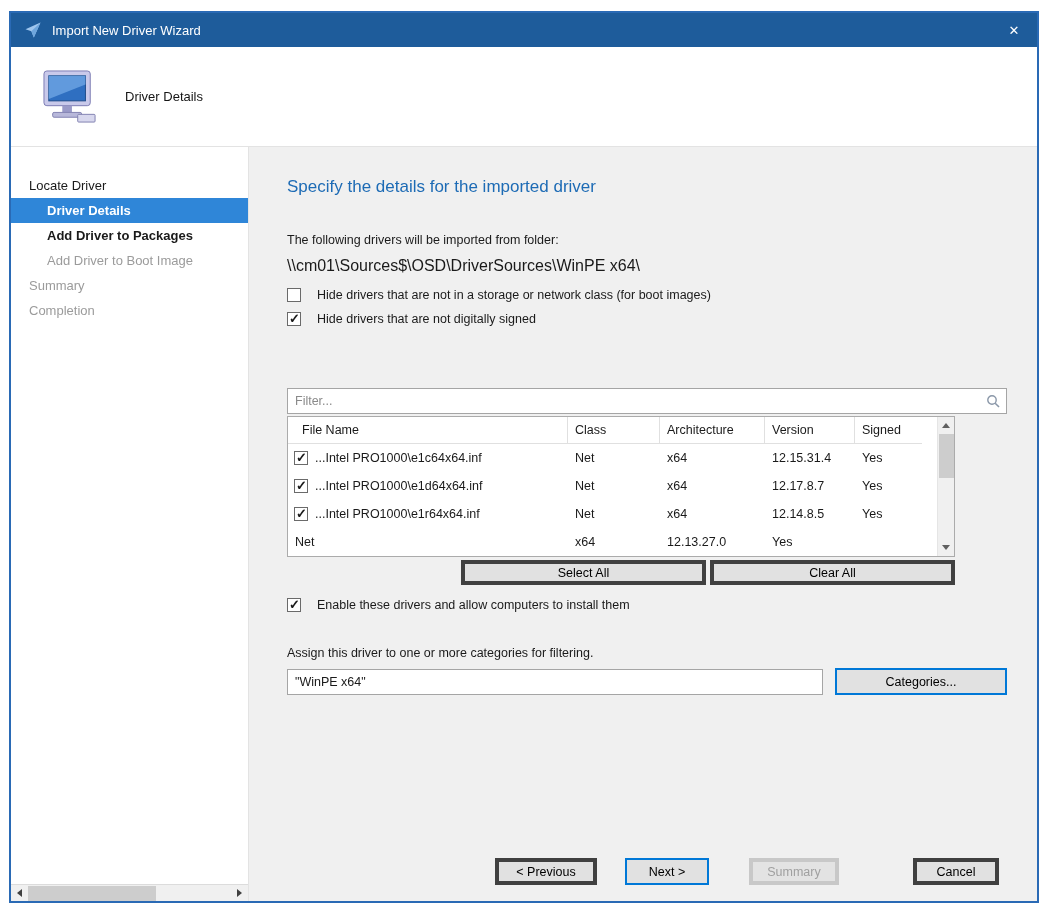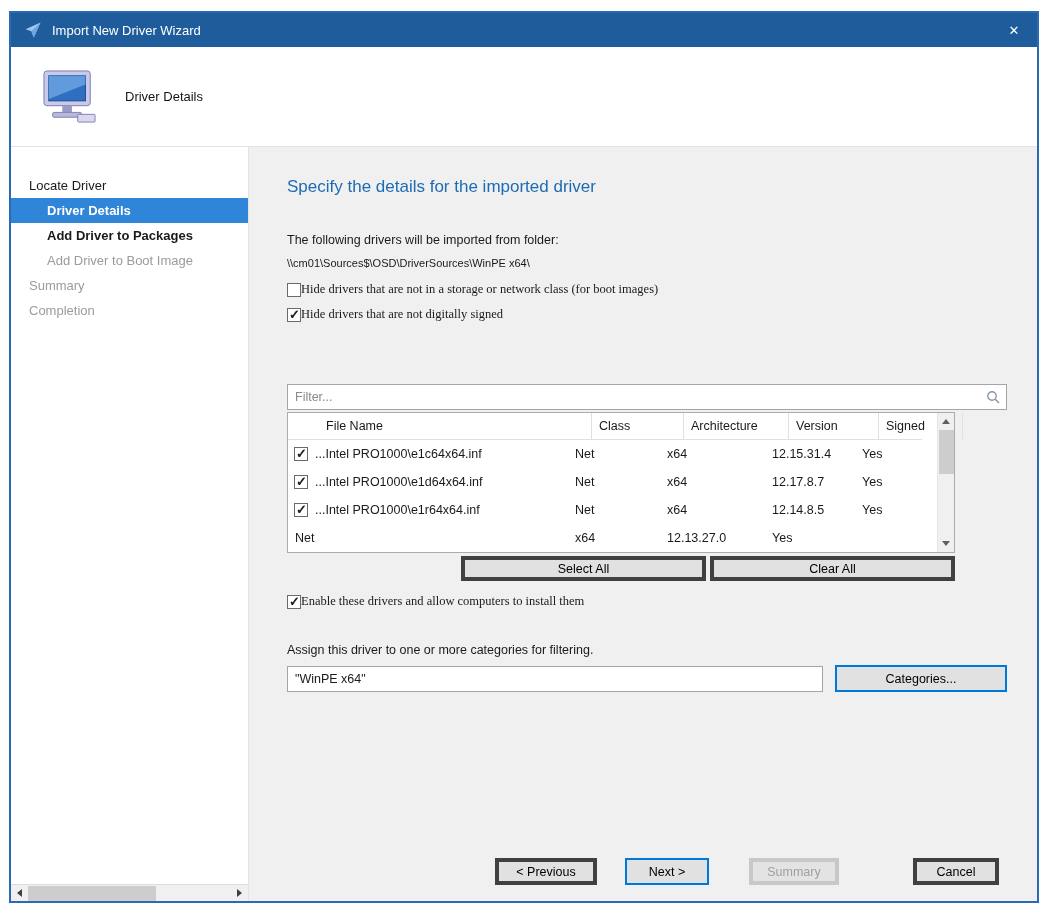--- a/index.html
+++ b/index.html
@@ -35,38 +35,38 @@
   .h-arrow { width:17px; height:17px; display:flex; align-items:center; justify-content:center; cursor:pointer; }
   .tri-left  { width:0; height:0; border-top:4px solid transparent; border-bottom:4px solid transparent; border-right:5px solid #404040; }
   .tri-right { width:0; height:0; border-top:4px solid transparent; border-bottom:4px solid transparent; border-left:5px solid #404040; }
   .h-thumb { width:128px; height:15px; background:#cdcdcd; cursor:pointer; }
   .h-track { flex:1; }
 
   
   .content { flex:1; display:flex; flex-direction:column; padding:30px 24px 0 38px; min-width:0; }
   .heading { color:#1d6bb5; font-size:17px; font-weight:400; }
   .intro { margin-top:36px; font-size:12.5px; color:#1a1a1a; }
-  .path  { margin-top:10px; font-size:11px; color:#1a1a1a; }
-
-  .check-row { display:flex; align-items:center; gap:0; font-size:12.5px; color:#1a1a1a; cursor:pointer;font-family:Liberation Serif, serif; }
+  .path  { margin-top:10px; font-size:16px; color:#1a1a1a; }
+
+  .check-row { display:flex; align-items:center; gap:16px; font-size:12.5px; color:#1a1a1a; cursor:pointer; }
   .mt12 { margin-top:13px; } .mt10 { margin-top:10px; }
   .checkbox { width:14px; height:14px; background:#ffffff; border:1px solid #6a6a6a; position:relative; flex:none; }
   .checkbox.checked::after { content:"✓"; position:absolute; left:1px; top:-2px; font-size:13px; font-weight:bold; color:#1a1a1a; }
 
   
   .filter-wrap { margin-top:62px; position:relative; width:720px; flex:none; }
   .filter-input { width:100%; height:26px; border:1px solid #a5a5a5; background:#ffffff; font-size:12.5px;
                   font-family:inherit; padding:0 28px 0 7px; color:#1a1a1a; outline:none; }
   .filter-input::placeholder { color:#8a8a8a; }
   .search-icon { position:absolute; right:7px; top:6px; width:14px; height:14px; }
 
   
   .tbl { width:668px; margin-top:2px; background:#ffffff; border:1px solid #ababab; position:relative; flex:none; }
   .tbl-head { display:grid; grid-template-columns:280px 92px 105px 90px 84px; height:27px; align-items:center;
-              border-bottom:1px solid #e0e0e0; font-size:12.5px; color:#1a1a1a; margin-right:32px;padding-left:24px; }
+              border-bottom:1px solid #e0e0e0; font-size:12.5px; color:#1a1a1a; margin-right:32px; }
   .tbl-head .col { border-right:1px solid #e0e0e0; height:100%; display:flex; align-items:center; padding-left:7px; cursor:pointer; }
   .tbl-head .col.first { padding-left:14px; }
   .tbl-row { display:grid; grid-template-columns:280px 92px 105px 90px 84px; height:28px; align-items:center;
              font-size:12.5px; color:#1a1a1a; margin-right:17px; cursor:default; }
   .tbl-row .cell { padding-left:7px; white-space:nowrap; overflow:hidden; }
   .tbl-row .file-cell { display:flex; align-items:center; gap:7px; padding-left:6px; }
 
   .v-scrollbar { position:absolute; top:0; right:0; bottom:0; width:17px; background:#f0f0f0; border-left:1px solid #e5e5e5;
                  display:flex; flex-direction:column; align-items:center; }
   .v-arrow { height:17px; width:17px; display:flex; align-items:center; justify-content:center; cursor:pointer; }

